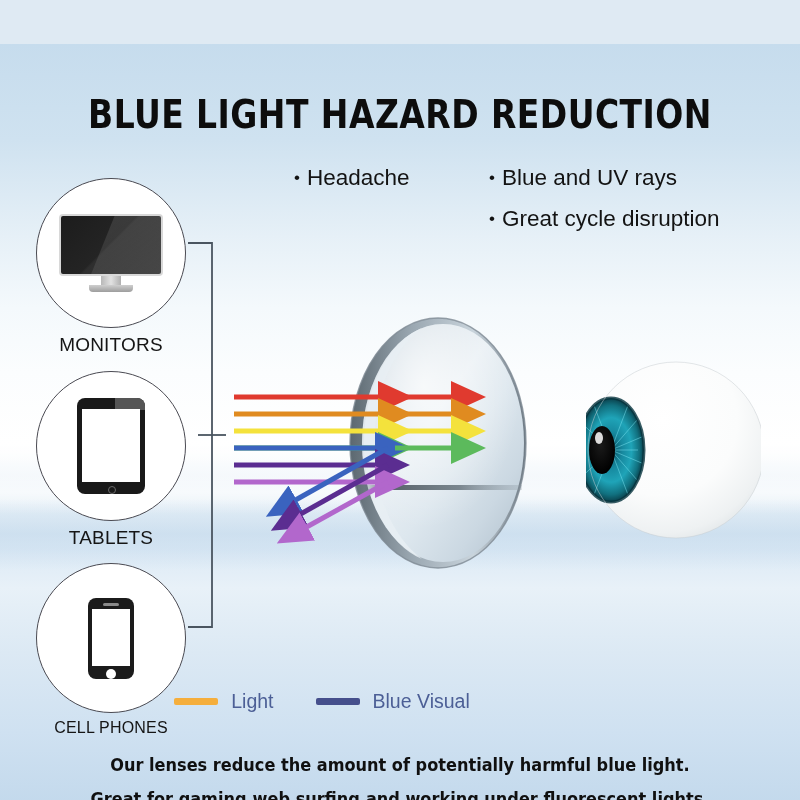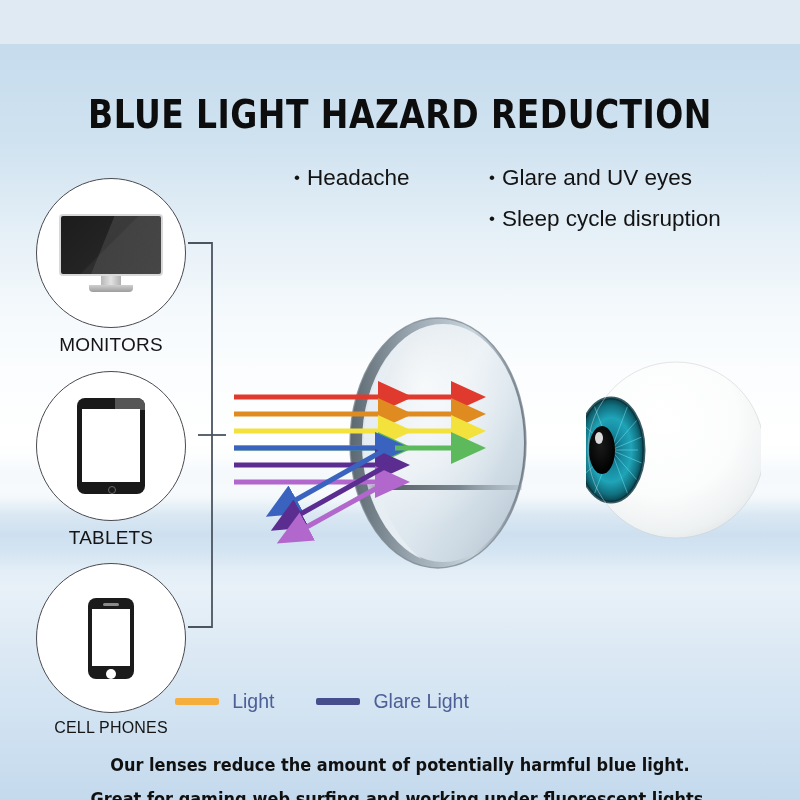--- a/index.html
+++ b/index.html
@@ -135,24 +135,24 @@
   <div id="title">BLUE LIGHT HAZARD REDUCTION</div>
 
   <div id="bul-col-left" class="bul-col">
     <div class="bullet-item">
       <span class="dot">•</span><span>Headache</span>
     </div>
   </div>
 
   <div id="bul-col-right" class="bul-col">
     <div class="bullet-item">
-      <span class="dot">•</span><span>Glare and UV eyes</span>
+      <span class="dot">•</span><span>Blue and UV rays</span>
     </div>
     <div class="bullet-item">
-      <span class="dot">•</span><span>Sleep cycle disruption</span>
+      <span class="dot">•</span><span>Great cycle disruption</span>
     </div>
   </div>
 
   <div id="grp-monitors" class="device-group">
     <div class="circle">
       <div class="monitor">
         <div class="mon-screen">
             <div class="mon-gloss"></div>
           </div>
         <div class="mon-neck"></div>
@@ -323,20 +323,20 @@
     </g>
   </svg>
 
   <div id="legend">
     <div class="legend-entry">
       <div class="swatch" style="background:#f5ae3c"></div>
       <div class="legend-label">Light</div>
     </div>
     <div class="legend-entry">
       <div class="swatch" style="background:#454f8c"></div>
-      <div class="legend-label">Glare Light</div>
+      <div class="legend-label">Blue Visual</div>
     </div>
   </div>
 
   <div id="footer-1" class="footer-line">Our lenses reduce the amount of potentially harmful blue light.</div>
   <div id="footer-2" class="footer-line">Great for gaming,web surfing,and working under fluorescent lights.</div>
 
 </div>
 
 </body></html>

